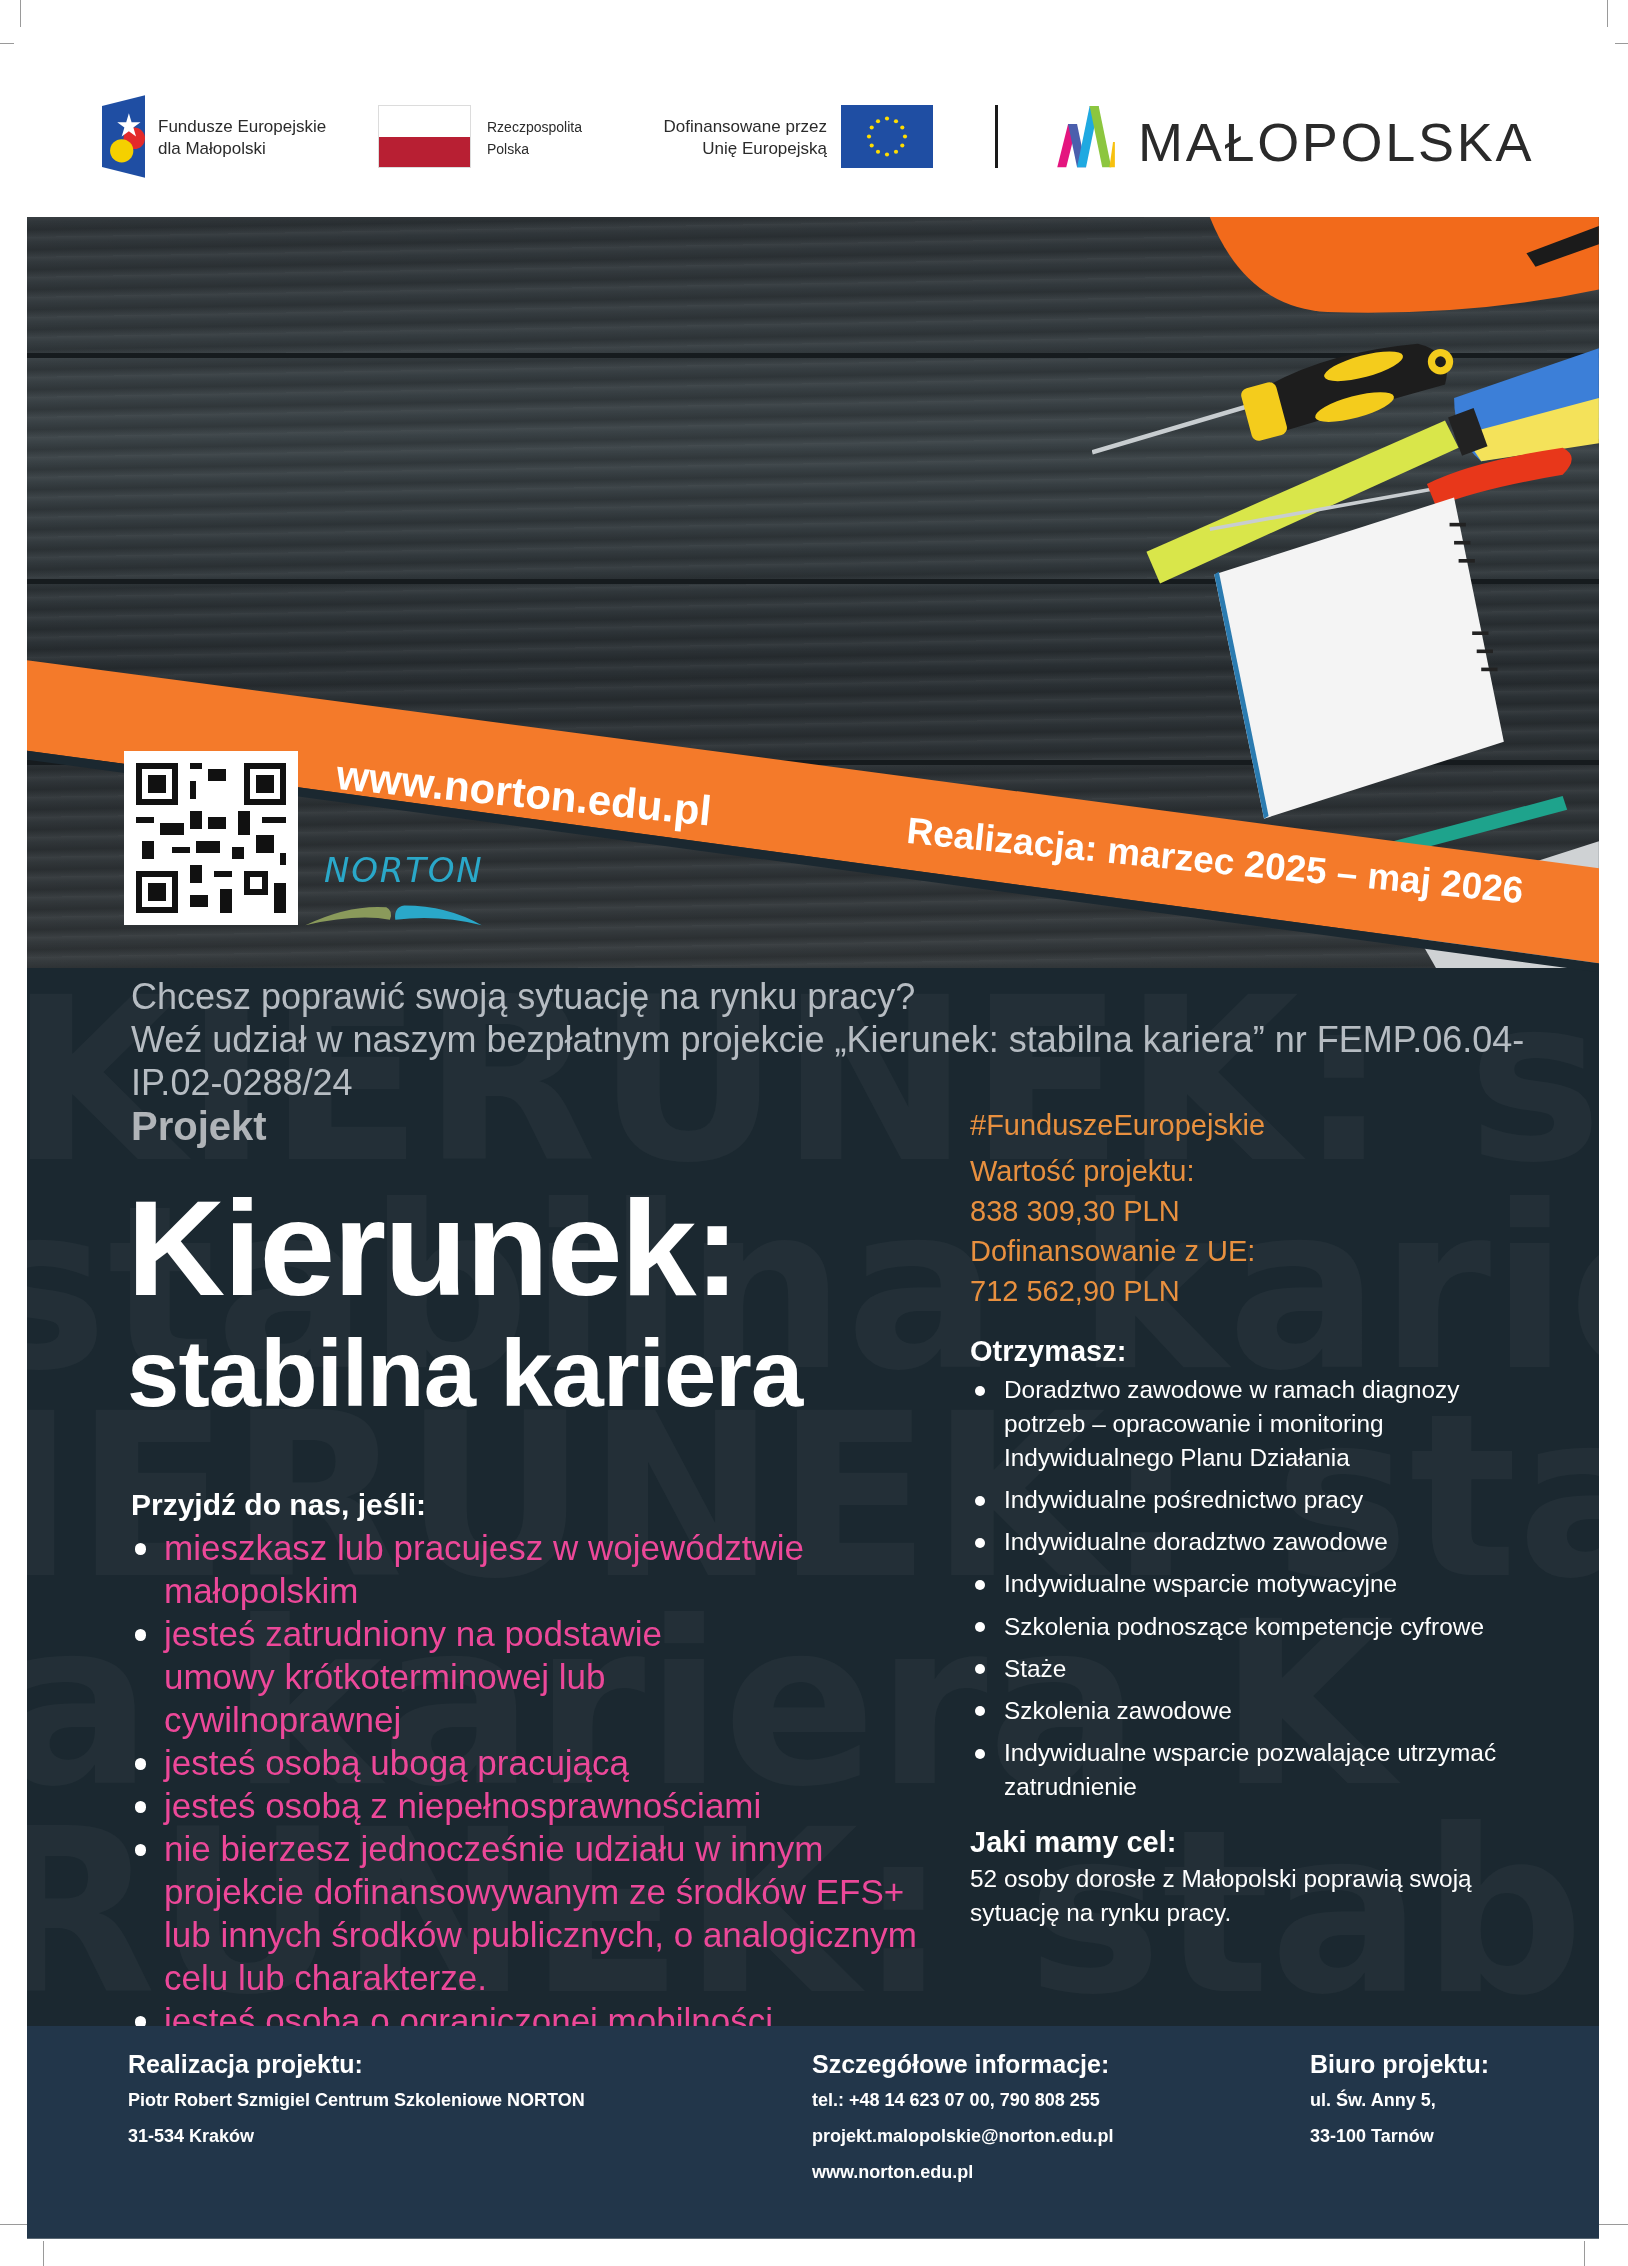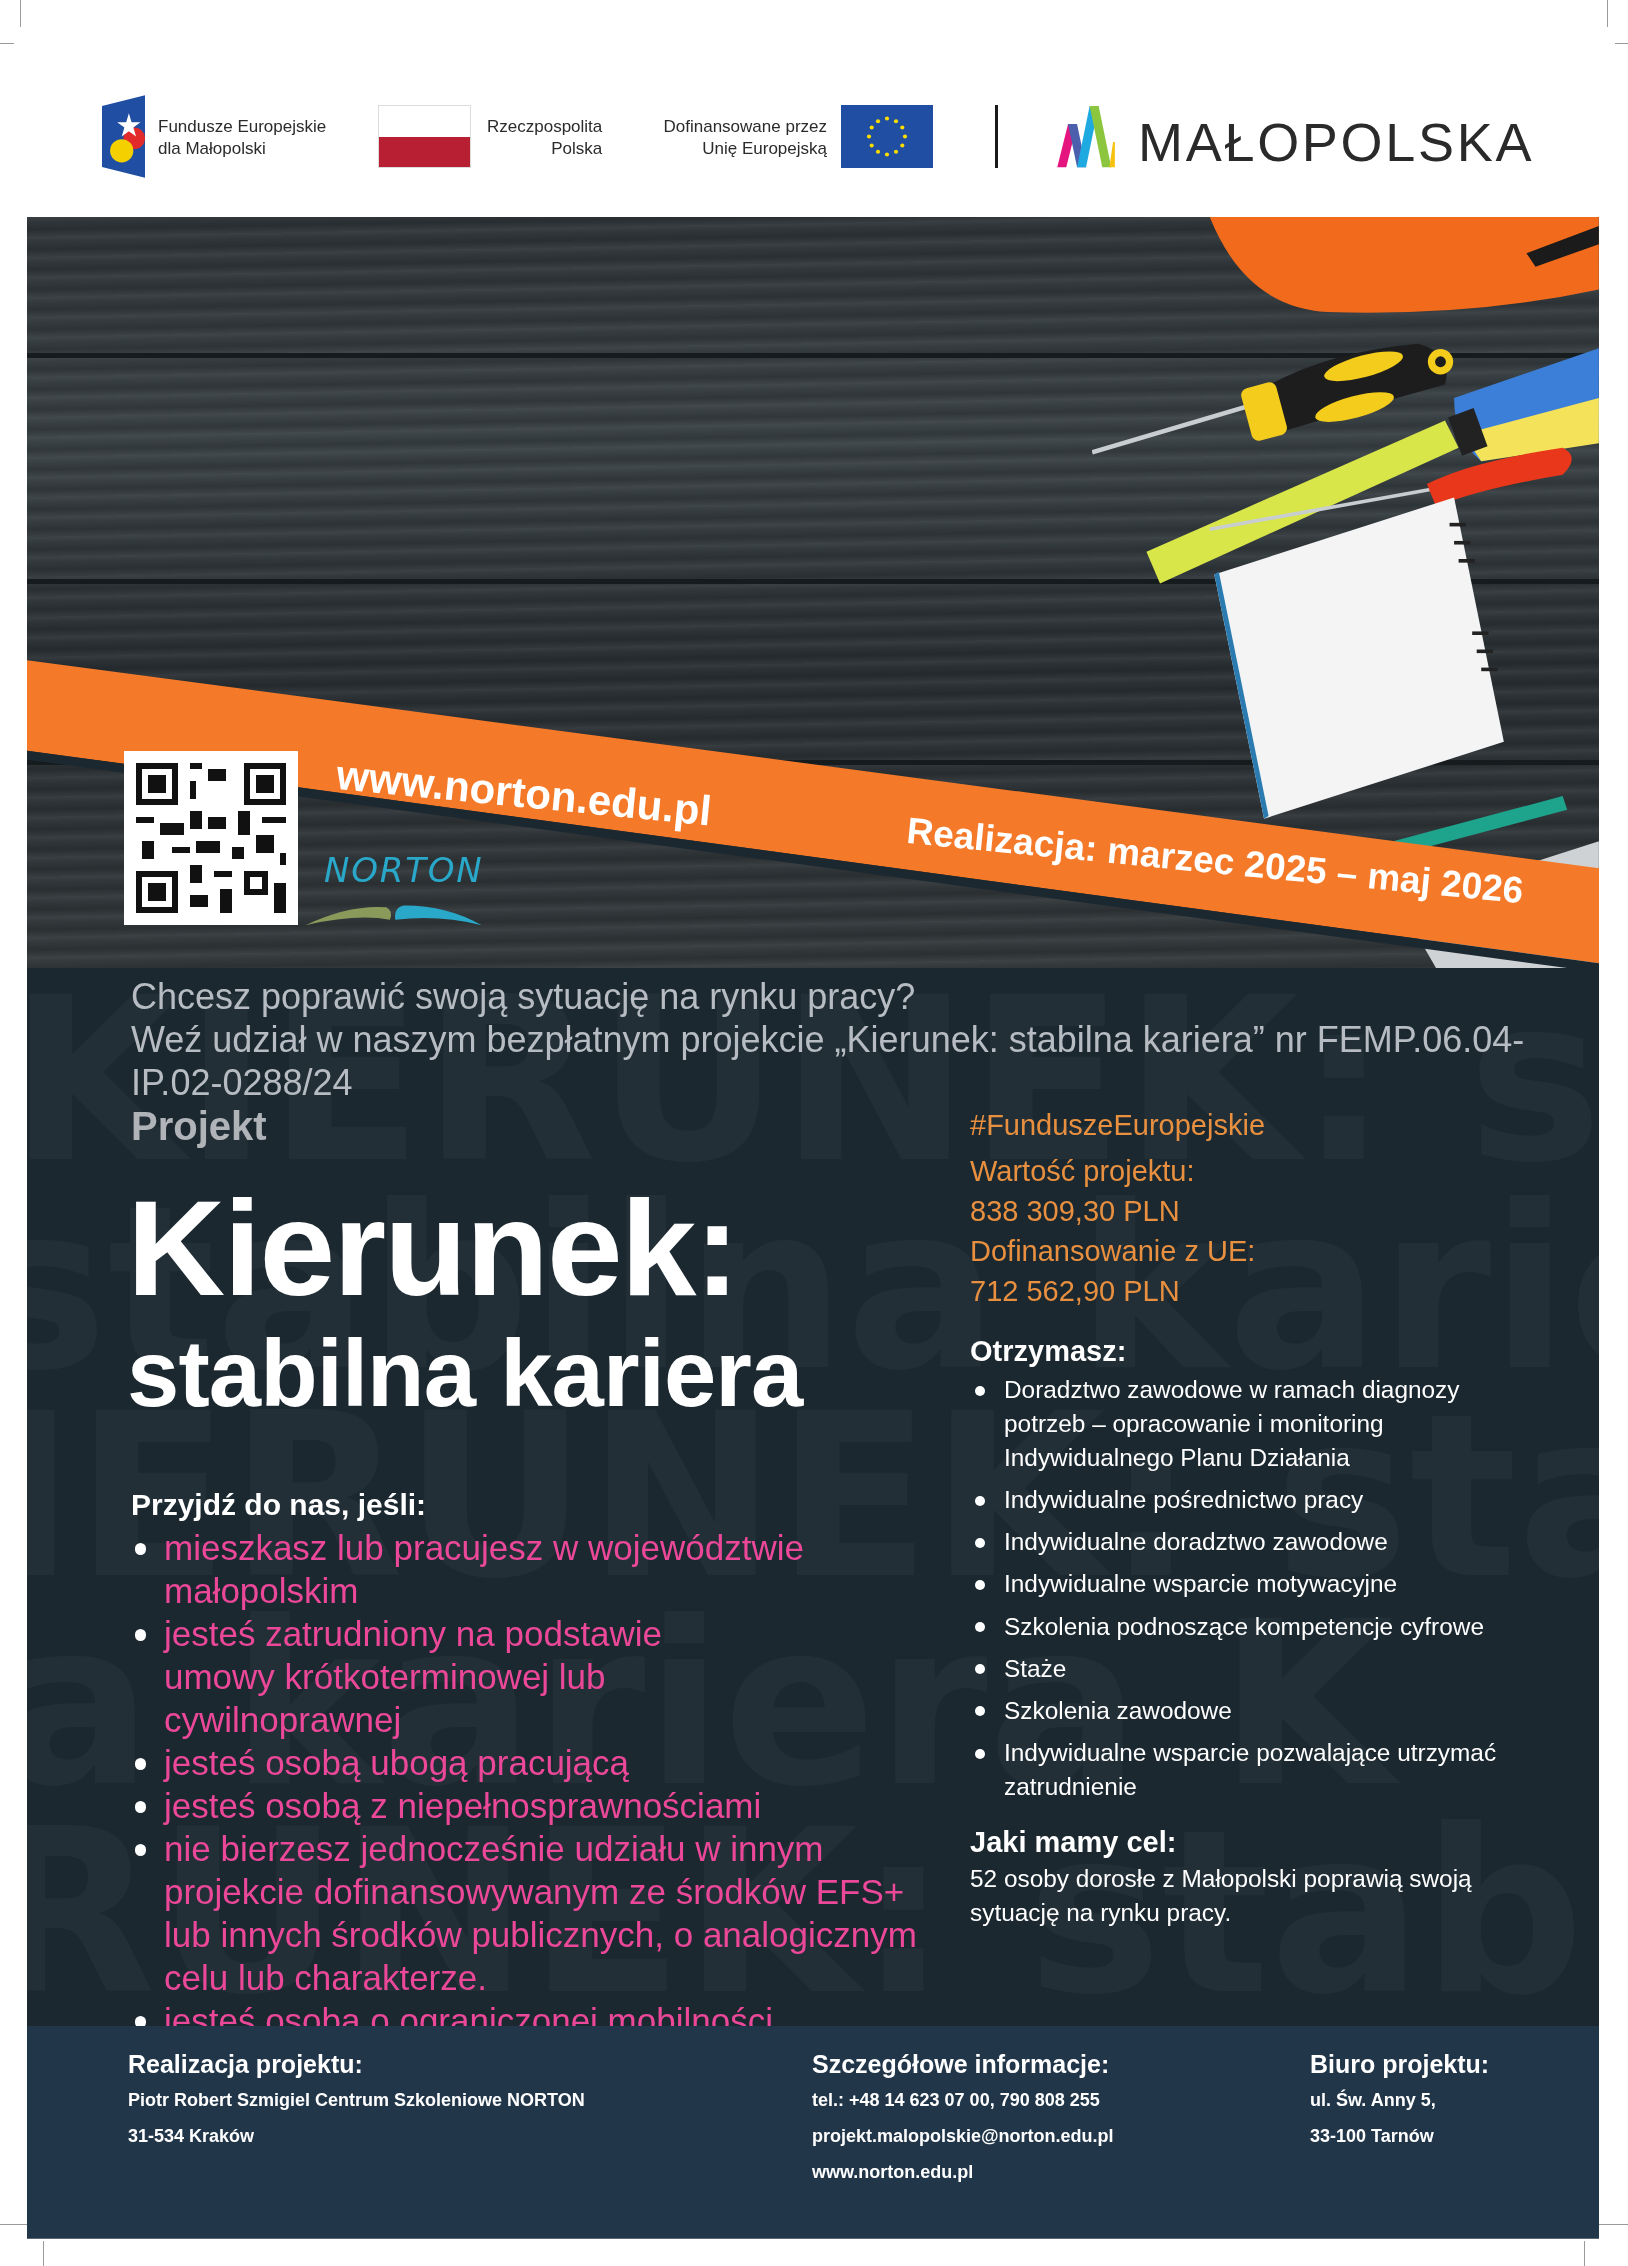--- a/index.html
+++ b/index.html
@@ -5,21 +5,21 @@
   html, body { margin:0; padding:0; }
   body { width:1628px; height:2267px; background:#ffffff; position:relative; overflow:hidden; font-family:"Liberation Sans", sans-serif; }
   .crop { position:absolute; background:#9a9a9a; }
   
   .hdr { position:absolute; left:0; top:0; width:1628px; height:217px; }
   .fe-logo { position:absolute; left:102px; top:95px; width:43px; height:83px; }
   .fe-text { position:absolute; left:158px; top:116px; font-size:17px; line-height:22px; color:#2b2b2b; }
   .flag { position:absolute; left:378px; top:105px; width:93px; height:63px; border:0.9px solid #dcdcdc; box-sizing:border-box; }
   .flag .w { height:50%; background:#ffffff; }
   .flag .r { height:50%; background:#b81f33; }
-  .rp-text { position:absolute; left:487px; top:116px; font-size:17px; line-height:22px; color:#2b2b2b;text-align:right; }
+  .rp-text { position:absolute; left:487px; top:116px; font-size:14px; line-height:22px; color:#2b2b2b; }
   .eu-text { position:absolute; left:579px; top:116px; width:248px; text-align:right; font-size:17px; line-height:22px; color:#2b2b2b; }
   .eu-flag { position:absolute; left:841px; top:105px; width:92px; height:63px; background:#1f4ea3; }
   .sep { position:absolute; left:995px; top:105px; width:2.7px; height:63px; background:#1a1a1a; }
   .mp-logo { position:absolute; left:1057px; top:106px; width:68px; height:63px; }
   .mp-text { position:absolute; left:1138px; top:112px; font-size:54px; line-height:60px; color:#2a2a2a; letter-spacing:2.7px; }
 
   
   .card { position:absolute; left:27px; top:217px; width:1572px; height:2022px; background:#1b2830; overflow:hidden; }
   .photo { position:absolute; left:0; top:0; width:1572px; height:751px;
     background:

